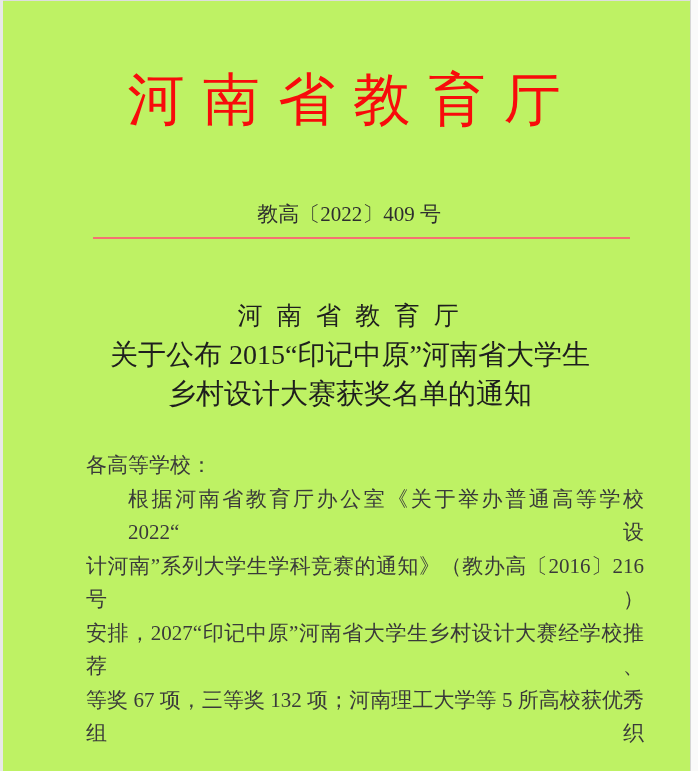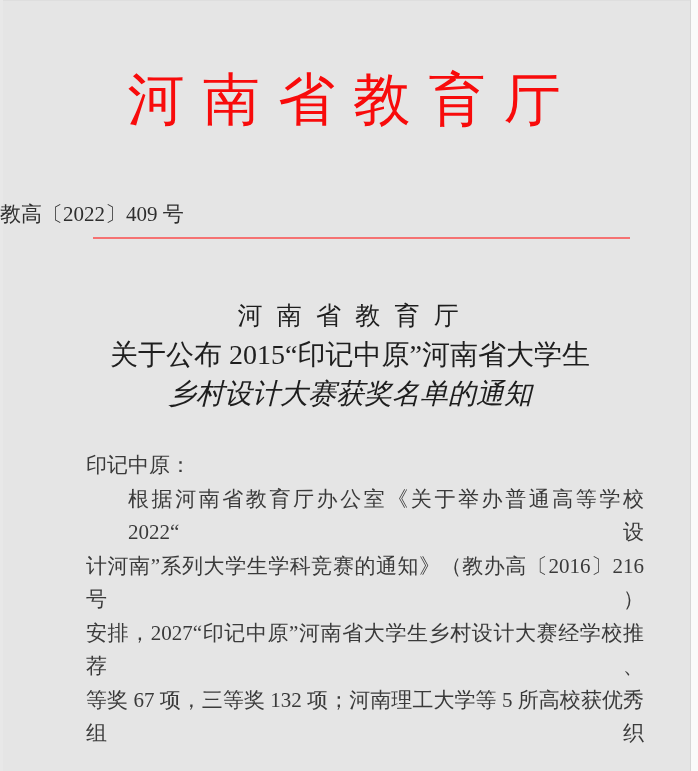--- a/index.html
+++ b/index.html
@@ -1,54 +1,54 @@
 <!DOCTYPE html>
 <html style="--red-main: #f80b0b; --red-rule: #f57272;"><head>
 <meta charset="utf-8">
 <style>
   html,body{margin:0;padding:0;background:#ffffff;}
   .screen{
     position:relative;
     width:698px;height:771px;
-    background:#e5e5e5;
+    background:#bef264;
     overflow:hidden;
     font-family:"Liberation Serif", serif;
   }
   
   .edge-top{position:absolute;top:0;left:0;width:698px;height:1px;background:#dededе;background:#dedede;}
   .edge-left{position:absolute;top:0;left:0;width:3px;height:771px;background:#e8e8e8;}
   .edge-right{position:absolute;top:0;right:0;width:7px;height:771px;background:#fafafa;border-left:1px solid #d6d6d6;}
 
   .letterhead{
     position:absolute;top:70px;left:0;width:690px;
     text-align:center;
     font-size:57px;line-height:60px;
     letter-spacing:2px;
     color:var(--red-main,#f80b0b);
     white-space:nowrap;
   }
   .doc-number{
     position:absolute;top:201px;left:0;width:698px;
-    text-align:left;
+    text-align:center;
     font-size:21px;line-height:26px;
     color:#2e2e2e;
     white-space:nowrap;
   }
   .red-rule{
     position:absolute;top:237px;left:93px;
     width:537px;height:2px;
     background:var(--red-rule,#f57272);
   }
   .title-block{
     position:absolute;top:296px;left:10px;width:680px;
     text-align:center;color:#1e1e1e;
   }
   .title-line1{font-size:25px;line-height:39px;letter-spacing:4px;white-space:nowrap;}
   .title-line2{font-size:28px;line-height:39px;white-space:nowrap;}
-  .title-line3{font-size:28px;line-height:39px;white-space:nowrap;font-style:italic;}
+  .title-line3{font-size:28px;line-height:39px;white-space:nowrap;}
 
   .body-block{
     position:absolute;top:449px;left:86px;width:558px;
     font-size:21px;line-height:33.5px;
     color:#3a3a3a;
   }
   .body-line{min-height:33.5px;}
   .body-line.fill{text-align:justify;text-align-last:justify;}
   .body-line.indent{padding-left:42px;}
 </style>
@@ -66,21 +66,21 @@
 
   <div class="red-rule"></div>
 
   <div class="title-block">
     <div class="title-line1">河 南 省 教 育 厅</div>
     <div class="title-line2">关于公布 2015“印记中原”河南省大学生</div>
     <div class="title-line3">乡村设计大赛获奖名单的通知</div>
   </div>
 
   <div class="body-block">
-    <div class="body-line">印记中原：</div>
+    <div class="body-line">各高等学校：</div>
 
     <div class="body-line indent fill">根据河南省教育厅办公室《关于举办普通高等学校 2022“设</div>
     <div class="body-line fill">计河南”系列大学生学科竞赛的通知》（教办高〔2016〕216 号）</div>
     <div class="body-line fill">安排，2027“印记中原”河南省大学生乡村设计大赛经学校推荐、</div>
     <div class="body-line fill">等奖 67 项，三等奖 132 项；河南理工大学等 5 所高校获优秀组织</div>
 
   </div>
 </div>
 
 </body></html>

